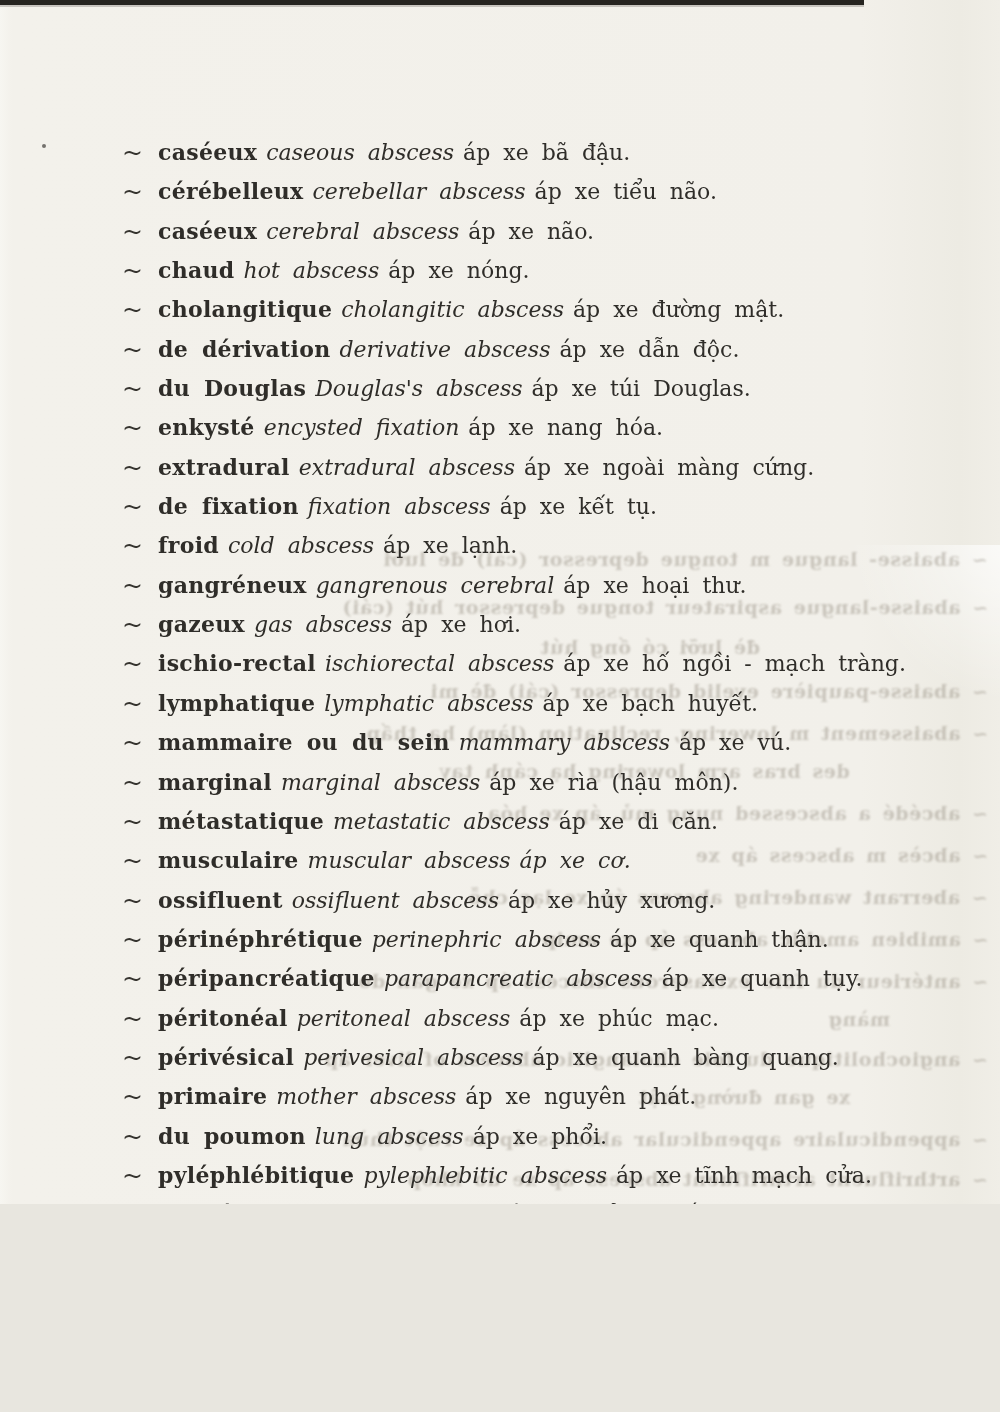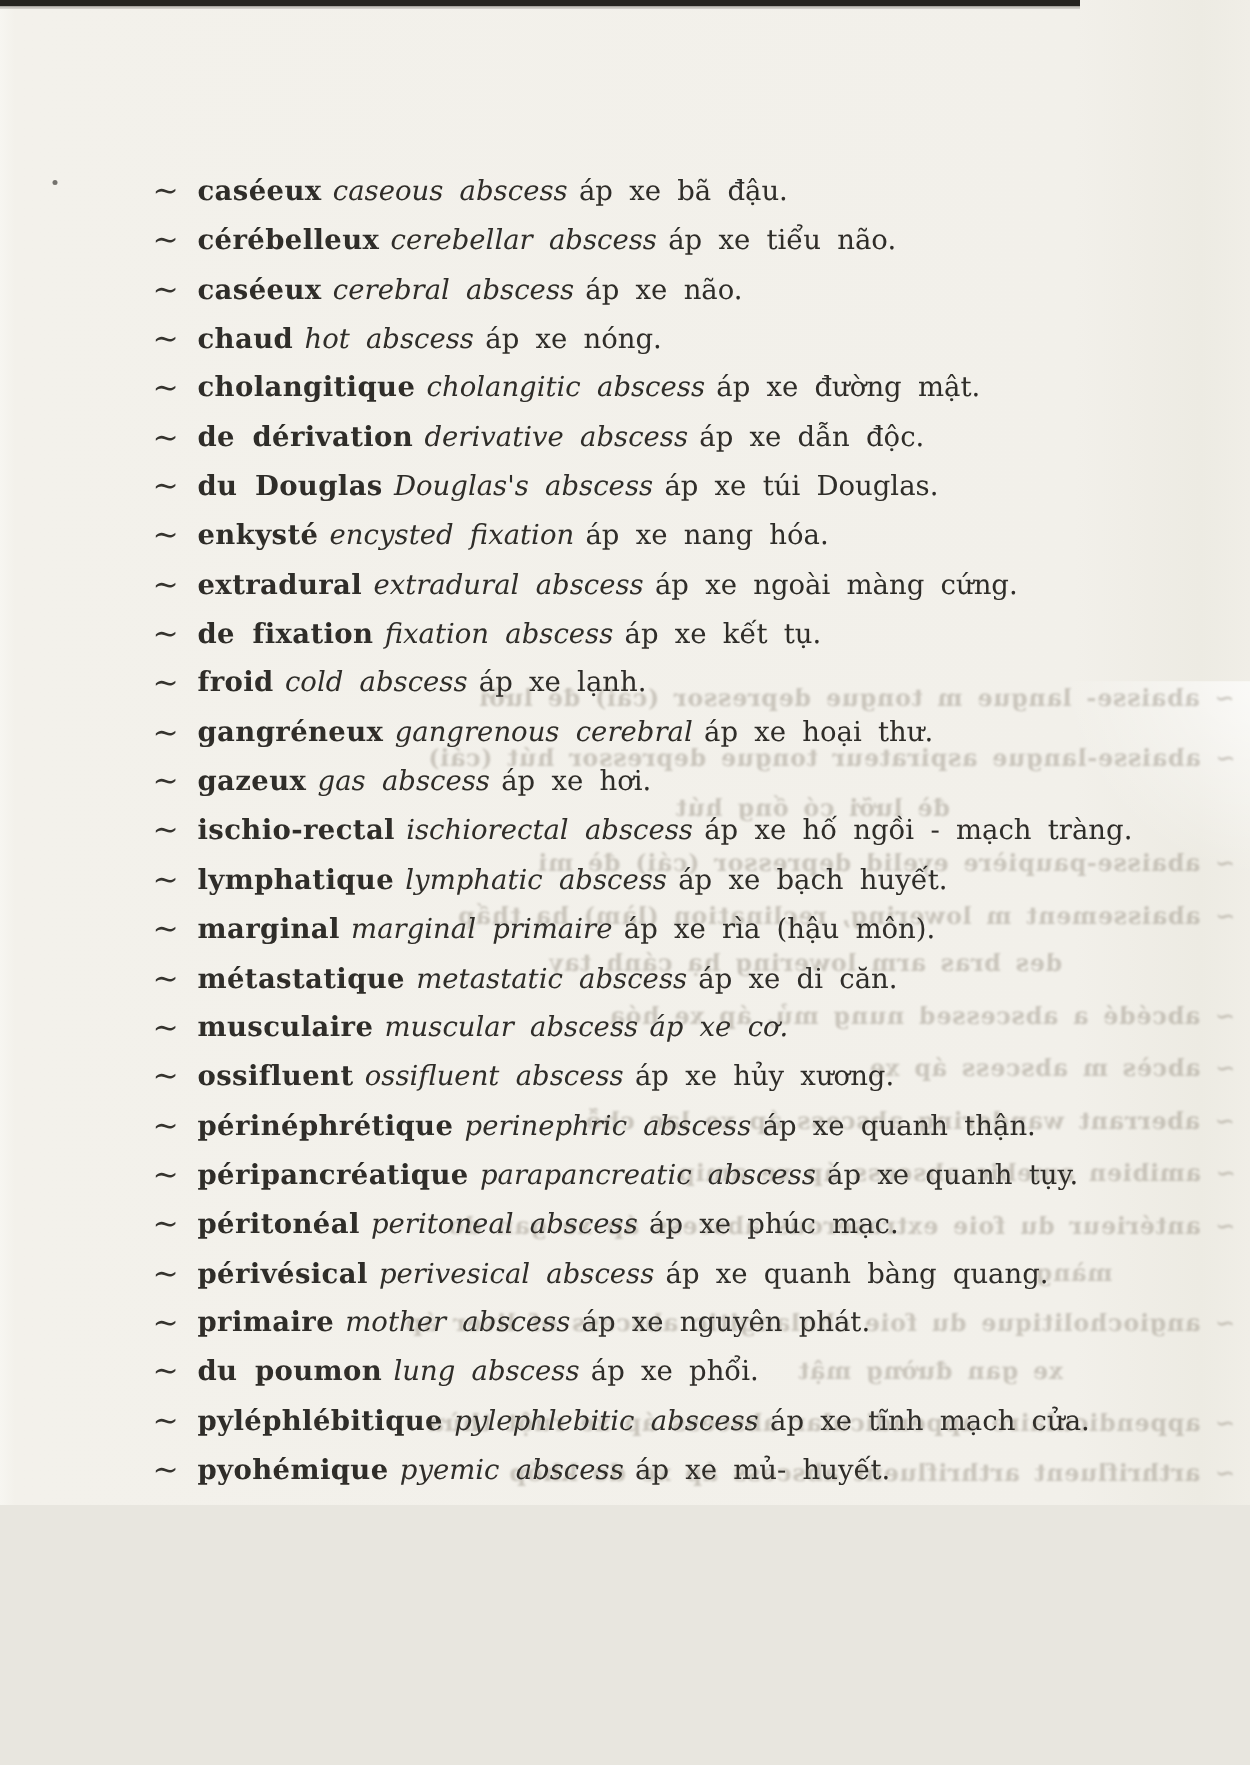--- a/index.html
+++ b/index.html
@@ -73,21 +73,22 @@
       <div class="entry"><span class="tilde">~</span><span class="fr">de dérivation</span><span class="en">derivative abscess</span><span class="vi">áp xe dẫn độc.</span></div>
       <div class="entry"><span class="tilde">~</span><span class="fr">du Douglas</span><span class="en">Douglas's abscess</span><span class="vi">áp xe túi Douglas.</span></div>
       <div class="entry"><span class="tilde">~</span><span class="fr">enkysté</span><span class="en">encysted fixation</span><span class="vi">áp xe nang hóa.</span></div>
       <div class="entry"><span class="tilde">~</span><span class="fr">extradural</span><span class="en">extradural abscess</span><span class="vi">áp xe ngoài màng cứng.</span></div>
       <div class="entry"><span class="tilde">~</span><span class="fr">de fixation</span><span class="en">fixation abscess</span><span class="vi">áp xe kết tụ.</span></div>
       <div class="entry"><span class="tilde">~</span><span class="fr">froid</span><span class="en">cold abscess</span><span class="vi">áp xe lạnh.</span></div>
       <div class="entry"><span class="tilde">~</span><span class="fr">gangréneux</span><span class="en">gangrenous cerebral</span><span class="vi">áp xe hoại thư.</span></div>
       <div class="entry"><span class="tilde">~</span><span class="fr">gazeux</span><span class="en">gas abscess</span><span class="vi">áp xe hơi.</span></div>
       <div class="entry"><span class="tilde">~</span><span class="fr">ischio-rectal</span><span class="en">ischiorectal abscess</span><span class="vi">áp xe hố ngồi - mạch tràng.</span></div>
       <div class="entry"><span class="tilde">~</span><span class="fr">lymphatique</span><span class="en">lymphatic abscess</span><span class="vi">áp xe bạch huyết.</span></div>
-      <div class="entry"><span class="tilde">~</span><span class="fr">marginal</span><span class="en">marginal primaire</span><span class="vi">áp xe rìa (hậu môn).</span></div>
+      <div class="entry"><span class="tilde">~</span><span class="fr">mammaire ou du sein</span><span class="en">mammary abscess</span><span class="vi">áp xe vú.</span></div>
+      <div class="entry"><span class="tilde">~</span><span class="fr">marginal</span><span class="en">marginal abscess</span><span class="vi">áp xe rìa (hậu môn).</span></div>
       <div class="entry"><span class="tilde">~</span><span class="fr">métastatique</span><span class="en">metastatic abscess</span><span class="vi">áp xe di căn.</span></div>
       <div class="entry"><span class="tilde">~</span><span class="fr">musculaire</span><span class="en">muscular abscess</span><span class="vi it">áp xe cơ.</span></div>
       <div class="entry"><span class="tilde">~</span><span class="fr">ossifluent</span><span class="en">ossifluent abscess</span><span class="vi">áp xe hủy xương.</span></div>
       <div class="entry"><span class="tilde">~</span><span class="fr">périnéphrétique</span><span class="en">perinephric abscess</span><span class="vi">áp xe quanh thận.</span></div>
       <div class="entry"><span class="tilde">~</span><span class="fr">péripancréatique</span><span class="en">parapancreatic abscess</span><span class="vi">áp xe quanh tụy.</span></div>
       <div class="entry"><span class="tilde">~</span><span class="fr">péritonéal</span><span class="en">peritoneal abscess</span><span class="vi">áp xe phúc mạc.</span></div>
       <div class="entry"><span class="tilde">~</span><span class="fr">périvésical</span><span class="en">perivesical abscess</span><span class="vi">áp xe quanh bàng quang.</span></div>
       <div class="entry"><span class="tilde">~</span><span class="fr">primaire</span><span class="en">mother abscess</span><span class="vi">áp xe nguyên phát.</span></div>
       <div class="entry"><span class="tilde">~</span><span class="fr">du poumon</span><span class="en">lung abscess</span><span class="vi">áp xe phổi.</span></div>
       <div class="entry"><span class="tilde">~</span><span class="fr">pyléphlébitique</span><span class="en">pylephlebitic abscess</span><span class="vi">áp xe tĩnh mạch cửa.</span></div>

